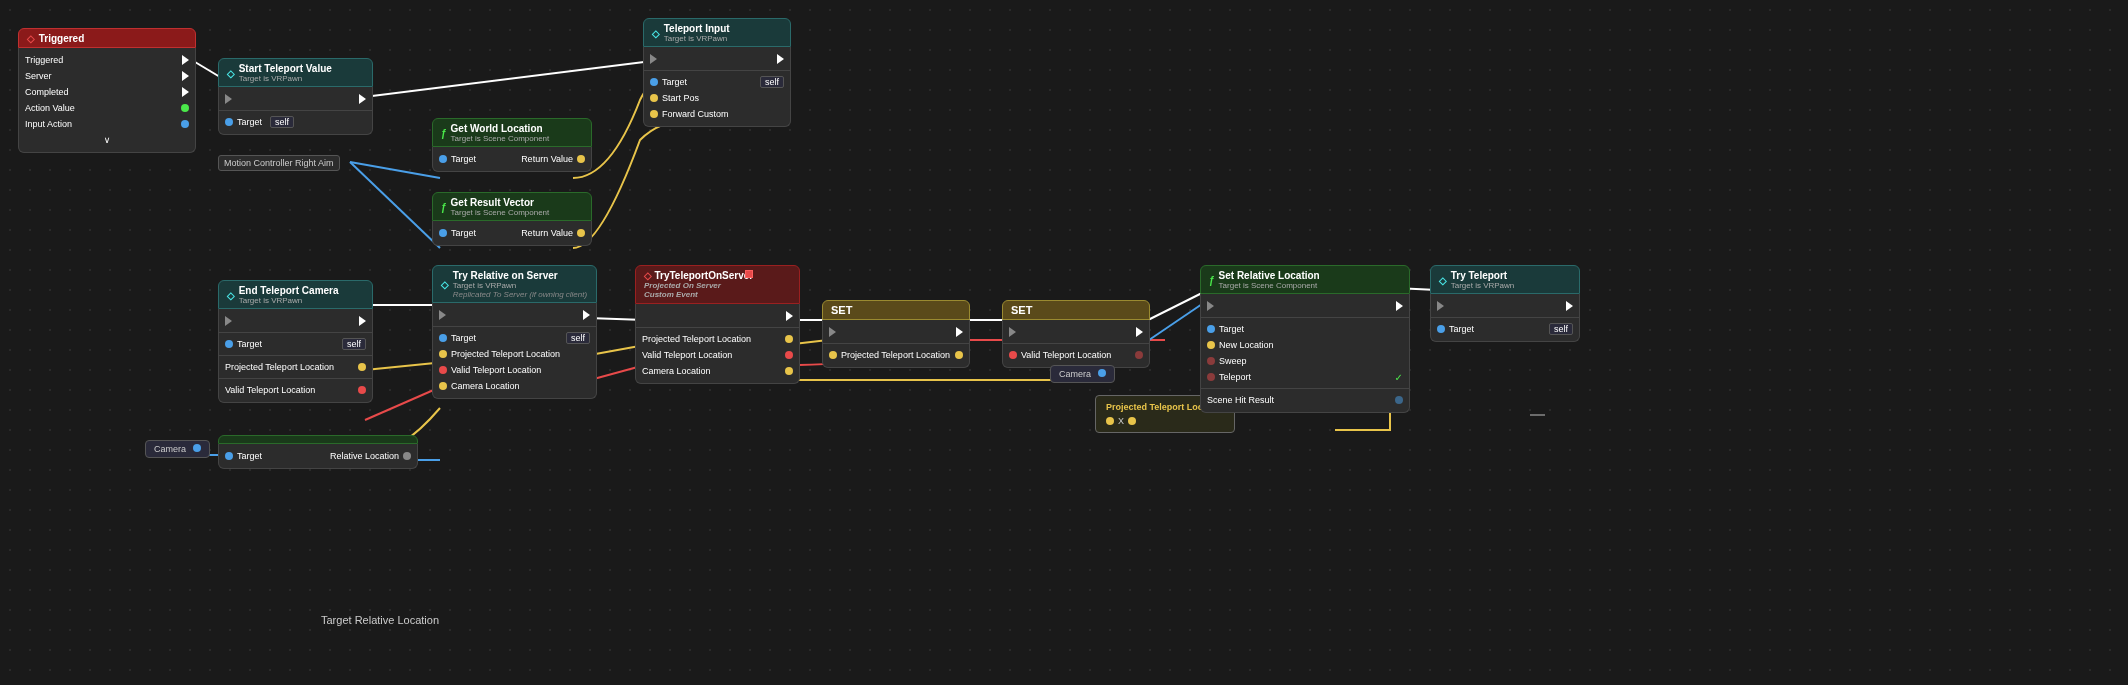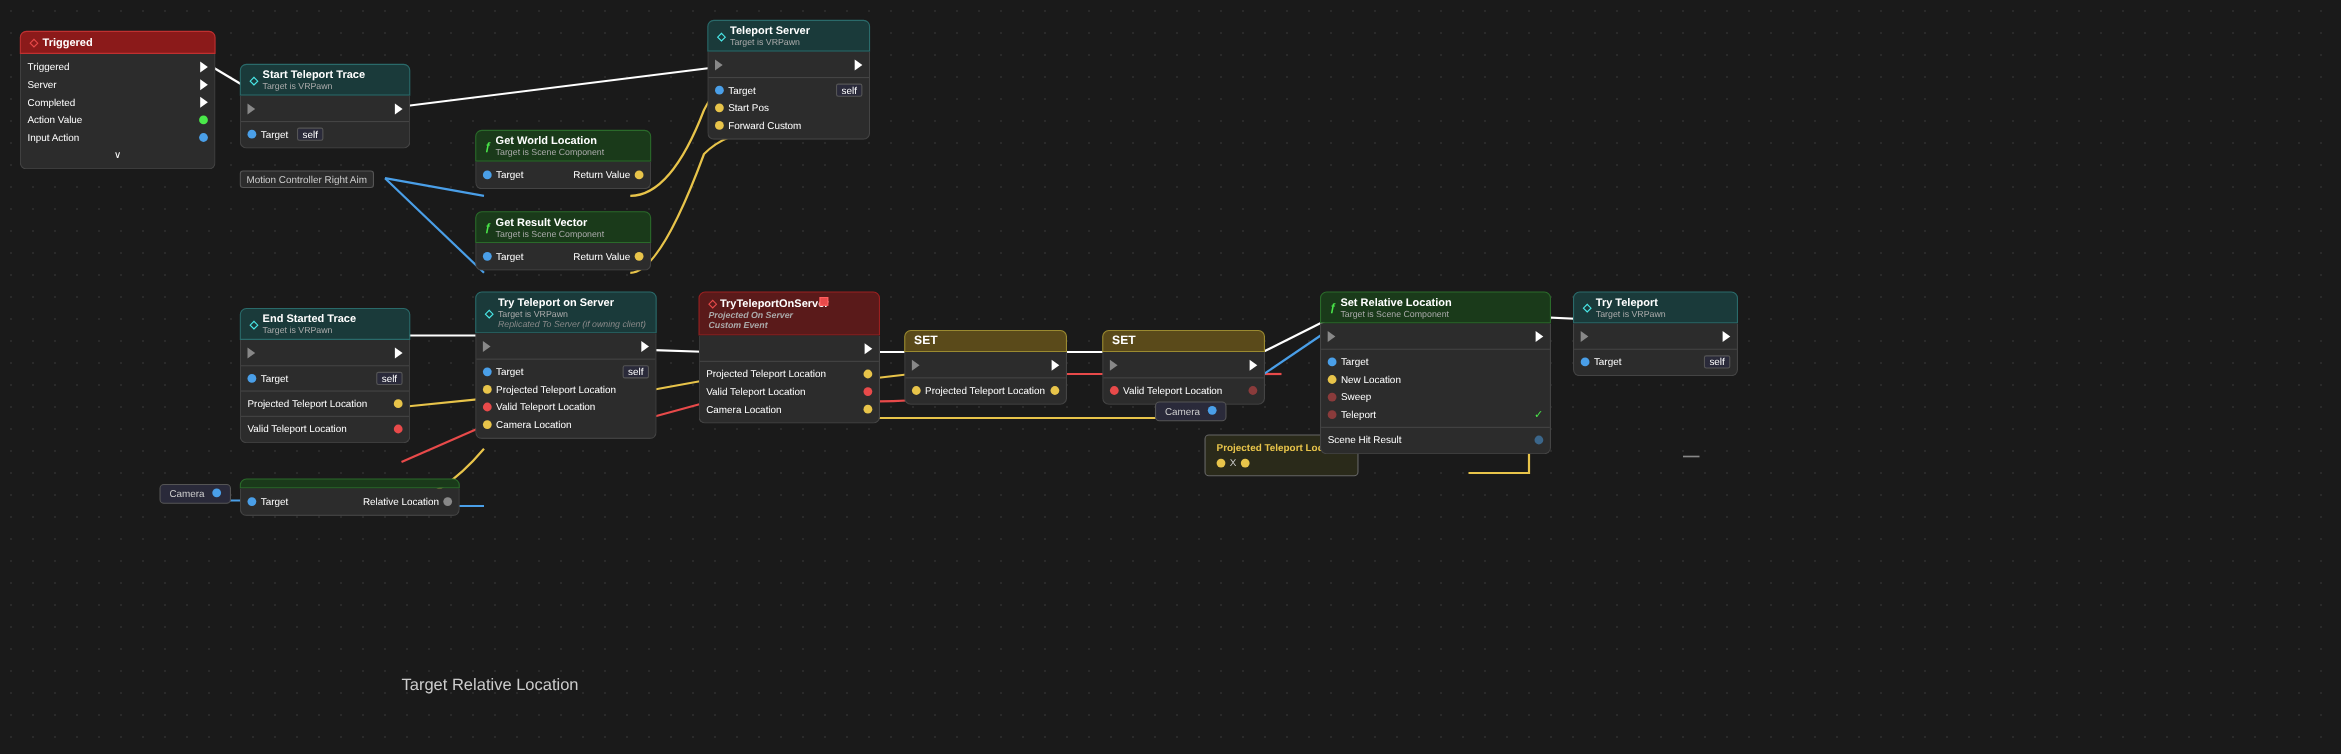--- a/index.html
+++ b/index.html
@@ -196,21 +196,21 @@
     <div class="node-row" style="justify-content:center; cursor:pointer;">
       <span>∨</span>
     </div>
   </div>
 </div>
 
 <div class="node" style="left:218px; top:58px; width:155px;">
   <div class="node-header header-dark-teal">
     <span style="color:#4ae8e8;">◇</span>
     <div>
-      <span>Start Teleport Trace</span>
+      <span>Start Teleport Value</span>
       <span class="node-subtitle">Target is VRPawn</span>
     </div>
   </div>
   <div class="node-body">
     <div class="node-row">
       <span class="pin-arrow pin-arrow-right" style="border-left-color:#888;"></span>
       <span style="flex:1"></span>
       <span class="pin-arrow pin-arrow-right"></span>
     </div>
     <div class="divider"></div>
@@ -255,21 +255,21 @@
       <span>Return Value</span>
       <span class="pin pin-yellow"></span>
     </div>
   </div>
 </div>
 
 <div class="node" style="left:643px; top:18px; width:148px;">
   <div class="node-header header-dark-teal">
     <span style="color:#4ae8e8;">◇</span>
     <div>
-      <span>Teleport Server</span>
+      <span>Teleport Input</span>
       <span class="node-subtitle">Target is VRPawn</span>
     </div>
   </div>
   <div class="node-body">
     <div class="node-row">
       <span class="pin-arrow pin-arrow-right" style="border-left-color:#888;"></span>
       <span style="flex:1"></span>
       <span class="pin-arrow pin-arrow-right"></span>
     </div>
     <div class="divider"></div>
@@ -290,21 +290,21 @@
 </div>
 
 <div style="position:absolute; left:218px; top:155px; font-size:9px; color:#ccc; background:#2c2c2c; border:1px solid #555; border-radius:3px; padding:2px 5px;">
   Motion Controller Right Aim
 </div>
 
 <div class="node" style="left:218px; top:280px; width:155px;">
   <div class="node-header header-dark-teal">
     <span style="color:#4ae8e8;">◇</span>
     <div>
-      <span>End Started Trace</span>
+      <span>End Teleport Camera</span>
       <span class="node-subtitle">Target is VRPawn</span>
     </div>
   </div>
   <div class="node-body">
     <div class="node-row">
       <span class="pin-arrow pin-arrow-right" style="border-left-color:#888;"></span>
       <span style="flex:1"></span>
       <span class="pin-arrow pin-arrow-right"></span>
     </div>
     <div class="divider"></div>
@@ -323,21 +323,21 @@
       <span style="flex:1">Valid Teleport Location</span>
       <span class="pin pin-red"></span>
     </div>
   </div>
 </div>
 
 <div class="node" style="left:432px; top:265px; width:165px;">
   <div class="node-header header-dark-teal">
     <span style="color:#4ae8e8;">◇</span>
     <div>
-      <span>Try Teleport on Server</span>
+      <span>Try Relative on Server</span>
       <span class="node-subtitle">Target is VRPawn</span>
       <span class="node-subtitle" style="color:#888; font-style:italic;text-align:right;">Replicated To Server (if owning client)</span>
     </div>
   </div>
   <div class="node-body">
     <div class="node-row">
       <span class="pin-arrow pin-arrow-right" style="border-left-color:#888;"></span>
       <span style="flex:1"></span>
       <span class="pin-arrow pin-arrow-right"></span>
     </div>
@@ -515,20 +515,20 @@
   <div class="node-body">
     <div class="node-row">
       <span class="pin pin-blue"></span>
       <span style="flex:1">Target</span>
       <span>Relative Location</span>
       <span class="pin" style="background:#888; width:8px; height:8px; border-radius:50%;"></span>
     </div>
   </div>
 </div>
 
-<div style="position:absolute; left:321px; top:614px; font-size:15px; color:#ccc;margin-left:44px;">
+<div style="position:absolute; left:321px; top:614px; font-size:11px; color:#ccc;">
   <span>Target Relative Location</span>
 </div>
 
 <div style="position:absolute; left:1050px; top:365px; background:#2a2a3a; border:1px solid #555; border-radius:4px; padding:3px 8px; font-size:9px; color:#ccc;">
   <span>Camera</span>
   <span class="pin pin-blue" style="margin-left:4px;"></span>
 </div>
 
 </body></html>

